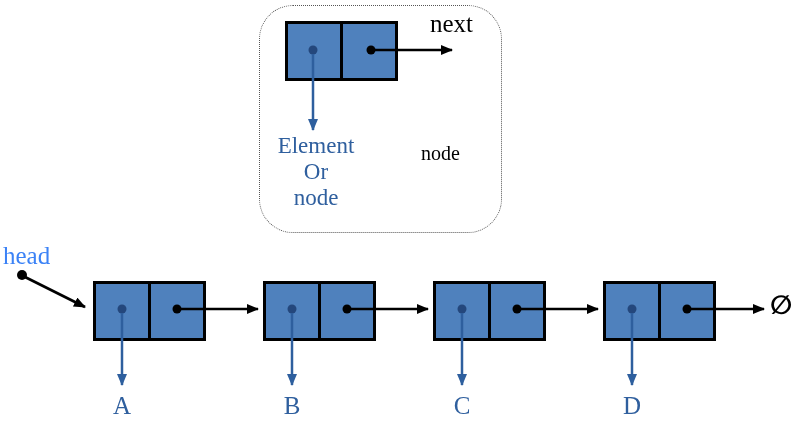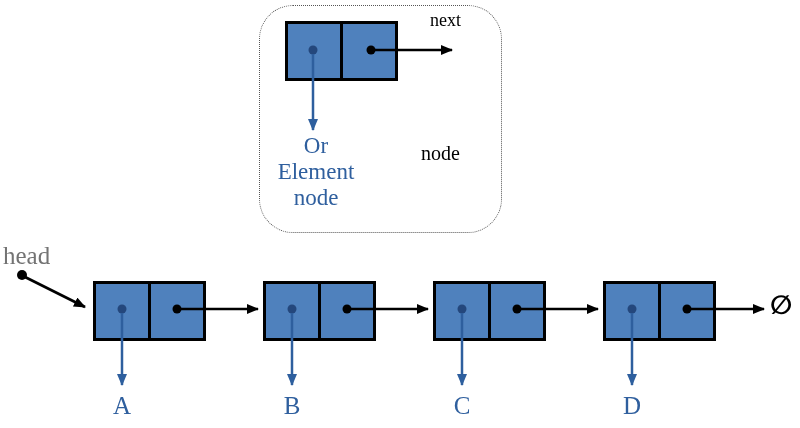--- a/index.html
+++ b/index.html
@@ -9,25 +9,25 @@
   }
   .overlay { position:absolute; left:0; top:0; width:800px; height:428px; pointer-events:none; z-index:5; }
   .callout {
     position:absolute; left:259px; top:5px; width:241px; height:226px;
     border:1.6px dotted #555; border-radius:34px; z-index:1; background:transparent;
   }
   .pair { position:absolute; display:flex; z-index:2; }
   .cell { width:52px; height:54px; border:3px solid var(--cell-border,#000); background:var(--cell-fill,#4f81bd); }
   .cell + .cell { margin-left:-3px; }
   .lbl { position:absolute; z-index:3; white-space:nowrap; }
-  .next-label  { left:430px; top:10px;  font-size:18px; color:#000; }
+  .next-label  { left:430px; top:10px;  font-size:25px; color:#000; }
   .node-label  { left:421px; top:142px; font-size:20px; font-weight:normal; color:#000; }
   .element-label { left:266px; top:133px; width:100px; text-align:center;
                    font-size:23px; line-height:26px; color:var(--label-blue,#2f5f9e); }
-  .head-label  { left:3px;   top:242px; font-size:25px; color:#737373; }
+  .head-label  { left:3px;   top:242px; font-size:25px; color:#3b82f6; }
   .node-letter { position:absolute; top:392px; width:56px; text-align:center;
                  font-size:25px; color:var(--label-blue,#2f5f9e); z-index:3; }
   .null-symbol { left:770px; top:290px; font-size:26px; font-weight:bold; color:#000;
                  font-family:"DejaVu Sans", sans-serif; }
   .ln-black { stroke:var(--pointer-black,#000); stroke-width:2.7; fill:none; }
   .ln-blue  { stroke:var(--data-arrow-blue,#2e5f9e); stroke-width:2.5; fill:none; }
   .dot-navy  { fill:var(--data-dot-navy,#24477c); }
   .dot-black { fill:var(--pointer-black,#000); }
   .mk-black { fill:var(--pointer-black,#000); }
   .mk-blue  { fill:var(--data-arrow-blue,#2e5f9e); }
@@ -40,22 +40,22 @@
   <div class="callout"></div>
 
   <div class="pair" style="left:285px; top:21px;">
     <div class="cell"></div>
     <div class="cell"></div>
   </div>
 
   <div class="lbl next-label">next</div>
   <div class="lbl node-label">node</div>
   <div class="lbl element-label">
+    <div>Element</div>
     <div>Or</div>
-    <div>Element</div>
     <div>node</div>
   </div>
 
   <div class="lbl head-label">head</div>
 
   <div class="pair" style="left:93px;  top:281px;">
     <div class="cell"></div>
     <div class="cell"></div>
   </div>
   <div class="pair" style="left:263px; top:281px;">

